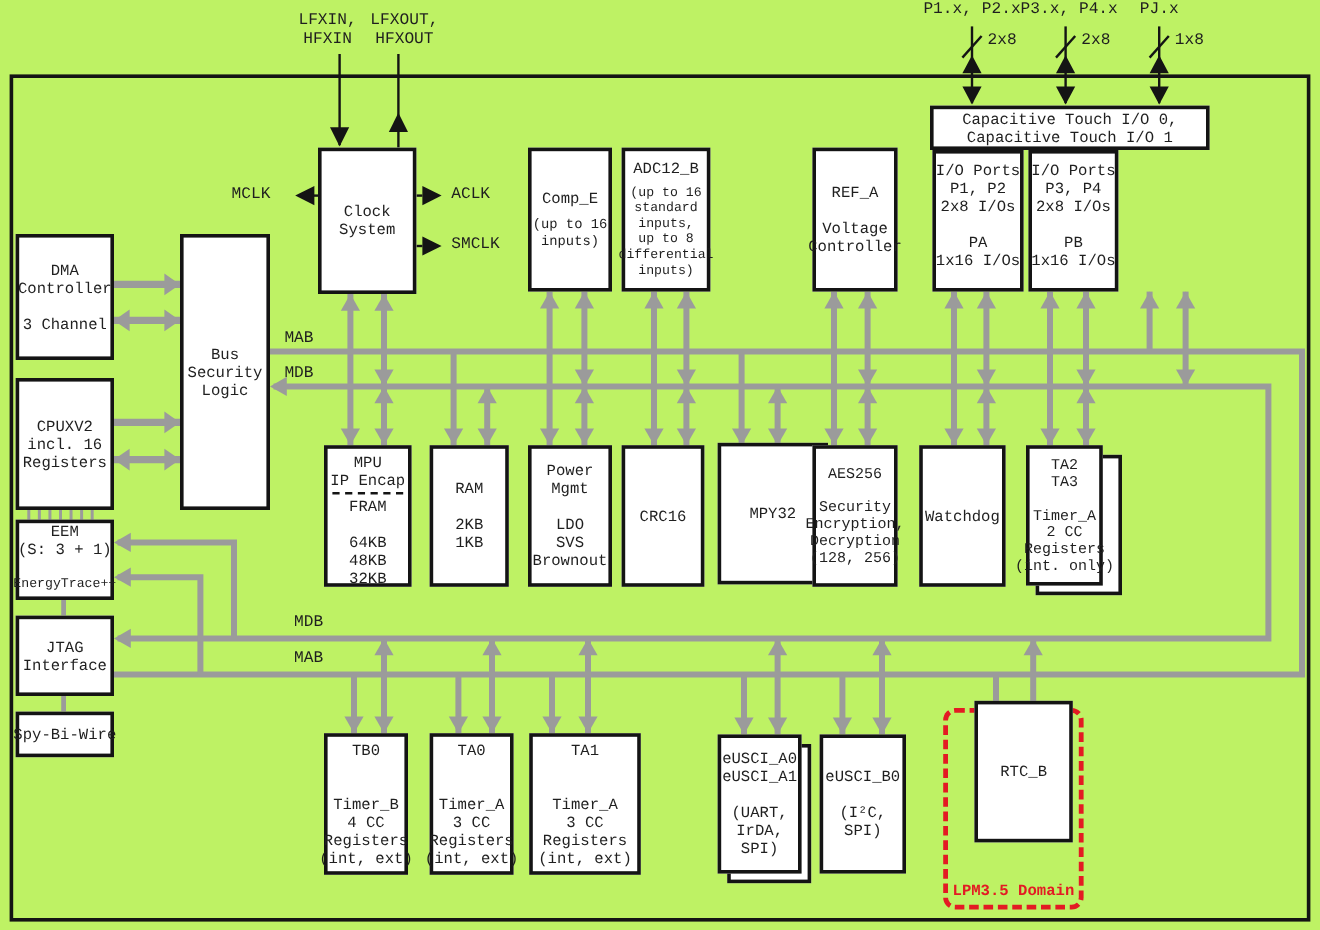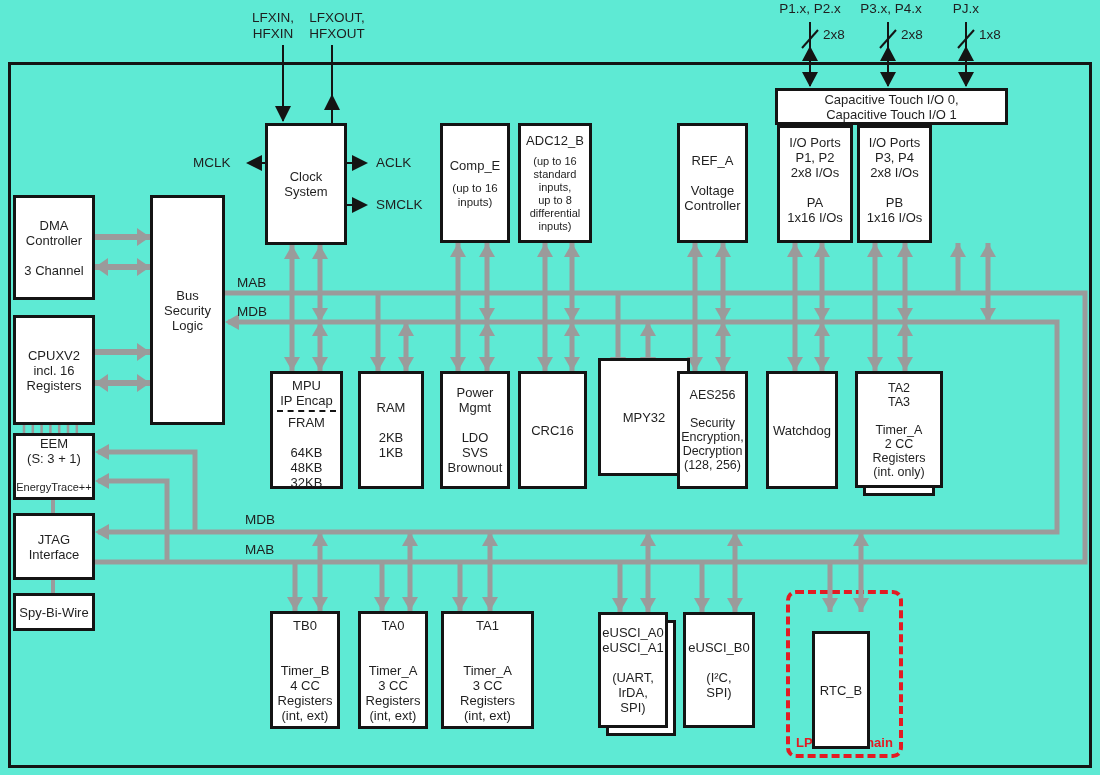--- a/index.html
+++ b/index.html
@@ -1,17 +1,17 @@
 <!DOCTYPE html>
 <html><head>
 <meta charset="utf-8">
 <style>
   html,body{margin:0;padding:0;background:#fff;}
-  .stage{position:relative;width:1100px;height:775px;background:#5eead4;overflow:hidden;
-         font-family:Liberation Sans, sans-serif;color:#1f1f1f;}
+  .stage{position:relative;width:1100px;height:775px;background:#bef264;overflow:hidden;
+         font-family:Liberation Mono, monospace;color:#1f1f1f;}
   .boundary{position:absolute;left:8px;top:62px;width:1084px;height:706px;
             border:3px solid #141414;box-sizing:border-box;}
   svg.wires{position:absolute;left:0;top:0;width:1100px;height:775px;}
   .blk{position:absolute;background:#fff;border:3px solid #141414;box-sizing:border-box;
        display:flex;flex-direction:column;align-items:center;justify-content:center;
        text-align:center;font-size:13px;line-height:15px;}
   .blk .t{white-space:pre;display:block;}
   .sm{font-size:11px;line-height:13px;}
   .sm2{font-size:11.5px;line-height:14px;}
   .toppad{justify-content:flex-start;padding-top:7px;}
@@ -306,35 +306,35 @@
       <span class="t">Power
 Mgmt
 
 LDO
 SVS
 Brownout</span>
     </div>
   <div class="blk" style="left:518px;top:371px;width:69px;height:118px">
       <span class="t">CRC16</span>
     </div>
-  <div class="blk" style="left:598px;top:358px;width:92px;height:118px">
+  <div class="blk" style="left:598px;top:369px;width:92px;height:118px">
       <span class="t">MPY32</span>
     </div>
   <div class="blk lh14" style="left:677px;top:371px;width:71px;height:118px;font-size:12.5px">
       <span class="t">AES256
 
 Security
 Encryption,
 Decryption
 (128, 256)</span>
     </div>
   <div class="blk" style="left:766px;top:371px;width:72px;height:118px">
       <span class="t">Watchdog</span>
     </div>
-  <div class="blk lh14" style="left:855px;top:371px;width:88px;height:117px;font-size:12.5px">
+  <div class="blk lh14" style="left:855px;top:371px;width:64px;height:117px;font-size:12.5px">
       <span class="t">TA2
 TA3
 
 Timer_A
 2 CC
 Registers
 (int. only)</span>
     </div>
 
   <div class="blk" style="left:270px;top:611px;width:70px;height:118px">
@@ -371,17 +371,17 @@
 (UART,
 IrDA,
 SPI)</span>
     </div>
   <div class="blk" style="left:683px;top:612px;width:72px;height:116px">
       <span class="t">eUSCI_B0
 
 (I²C,
 SPI)</span>
     </div>
-  <div class="blk" style="left:812px;top:631px;width:58px;height:118px">
+  <div class="blk" style="left:812px;top:584px;width:82px;height:118px">
       <span class="t">RTC_B</span>
     </div>
 
 </div>
 
 </body></html>

